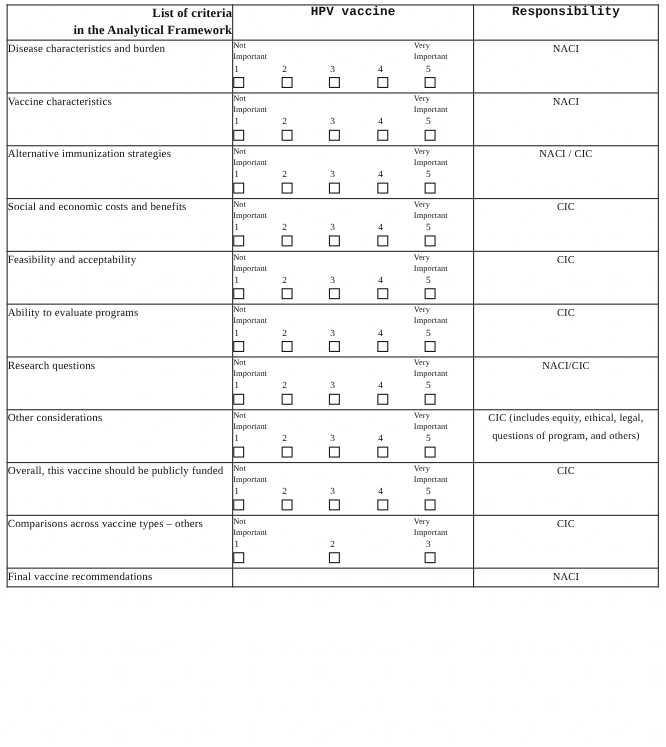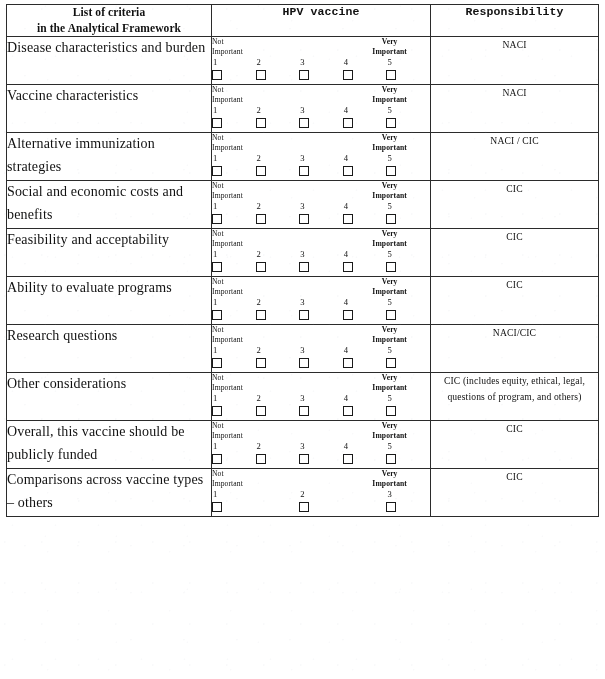--- a/index.html
+++ b/index.html
@@ -60,35 +60,35 @@
   col.c-resp     { width: 168px; }
 
   
   thead th {
     border-bottom: 2px solid #1a1a1a;
     font-weight: bold;
     font-size: 11.5px;
     letter-spacing: 0.1px;
   }
   .hd-criteria {
-    text-align: center;
+    text-align: right;
     padding: 7px 6px 9px 7px;
     line-height: 1.35;
   }
   .hd-center {
     text-align: center;
     padding: 8px 4px 9px 4px;
     vertical-align: top;
     font-family: Liberation Mono, monospace;
   }
 
   
   .crit-cell {
     padding: 9px 6px 6px 7px;
-    font-size: 14px;
+    font-size: 10px;
     line-height: 1.62;
     letter-spacing: 0.15px;
     margin-left: 44px;
   }
   .resp-cell {
     text-align: center;
     padding: 9px 6px 6px 6px;
     font-size: 9.6px;
     line-height: 1.62;
     letter-spacing: 0.15px;
@@ -114,22 +114,21 @@
   .end-low {
     position: absolute;
     left: 0;
     top: 0;
     text-align: left;
   }
   .end-high {
     position: absolute;
     right: 23px;
     top: 0;
-    text-align: center;
-    font-weight: bold;
+    text-align: left;
   }
   .scale-ends .lbl-line { display: block; white-space: nowrap; }
 
   .scale-grid {
     display: flex;
     width: 100%;
   }
   .scale-slot {
     flex: 1 1 0;
     text-align: left;
@@ -675,15 +674,20 @@
                   <div class="slot-num">3</div>
                   <div class="slot-box">
                     <span class="checkbox"></span>
                   </div>
                 </div>
               </div>
             </div>
           </td>
           <td class="resp-cell">CIC</td>
         </tr>
+        <tr>
+          <td class="crit-cell">Final vaccine recommendations</td>
+          <td class="scale-cell empty"></td>
+          <td class="resp-cell">NACI</td>
+        </tr>
       </tbody>
   </table>
 </div>
 
 </body></html>

